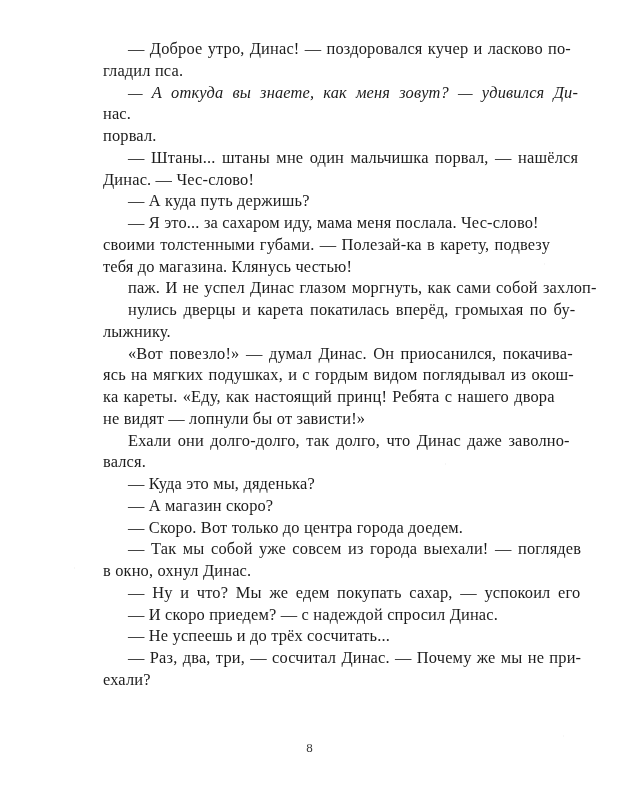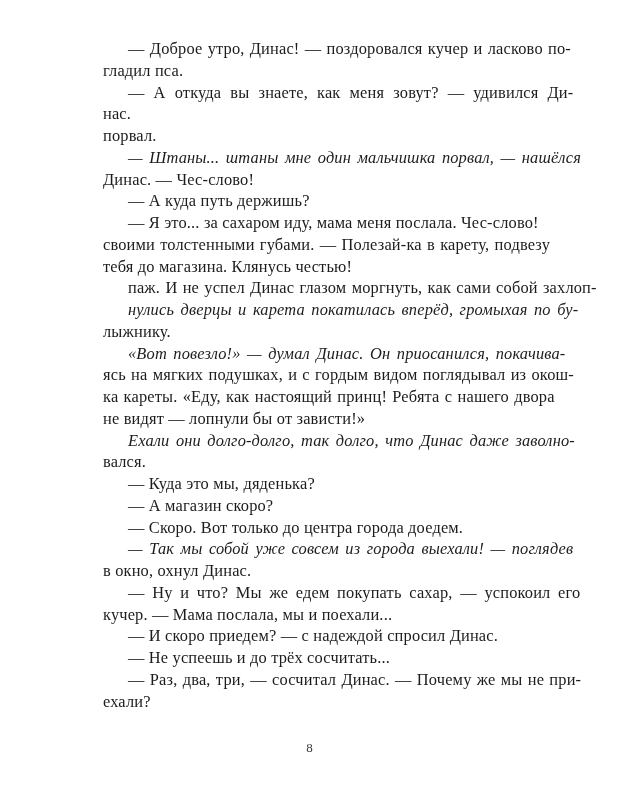--- a/index.html
+++ b/index.html
@@ -52,23 +52,23 @@
     height: 21.75px;
     line-height: 21.75px;
     font-size: 16.4px;
     letter-spacing: .01em;
     white-space: pre;
     color: #1c1c1c;
   }
 
   
   .line.j1 { word-spacing: 1.0px; }
-  .line.j2 { word-spacing: 2.2px; font-style: italic; }
+  .line.j2 { word-spacing: 2.2px; }
   .line.j3 { word-spacing: 3.4px; }
-  .line.j4 { word-spacing: 4.8px; }
+  .line.j4 { word-spacing: 4.8px; font-style: italic; }
 
   .line.indent { text-indent: 25px; }
 
   .folio {
     position: absolute;
     left: 0;
     top: 740px;
     width: 619px;
     text-align: center;
     font-size: 13px;
@@ -103,21 +103,20 @@
       <span class="line j1">ка кареты. «Еду, как настоящий принц! Ребята с нашего двора</span>
       <span class="line ">не видят — лопнули бы от зависти!»</span>
       <span class="line indent j2">Ехали они долго-долго, так долго, что Динас даже заволно-</span>
       <span class="line ">вался.</span>
       <span class="line indent">— Куда это мы, дяденька?</span>
       <span class="line indent">— А магазин скоро?</span>
       <span class="line indent">— Скоро. Вот только до центра города доедем.</span>
       <span class="line indent j2">— Так мы собой уже совсем из города выехали! — поглядев</span>
       <span class="line ">в окно, охнул Динас.</span>
       <span class="line indent j3">— Ну и что? Мы же едем покупать сахар, — успокоил его</span>
-      <span class="line ">кучер. — Мама послала, мы и поехали...</span>
       <span class="line indent">— И скоро приедем? — с надеждой спросил Динас.</span>
       <span class="line indent">— Не успеешь и до трёх сосчитать...</span>
       <span class="line indent j1">— Раз, два, три, — сосчитал Динас. — Почему же мы не при-</span>
       <span class="line ">ехали?</span>
     </div>
 
   <div class="folio">8</div>
 
 </div>
 

